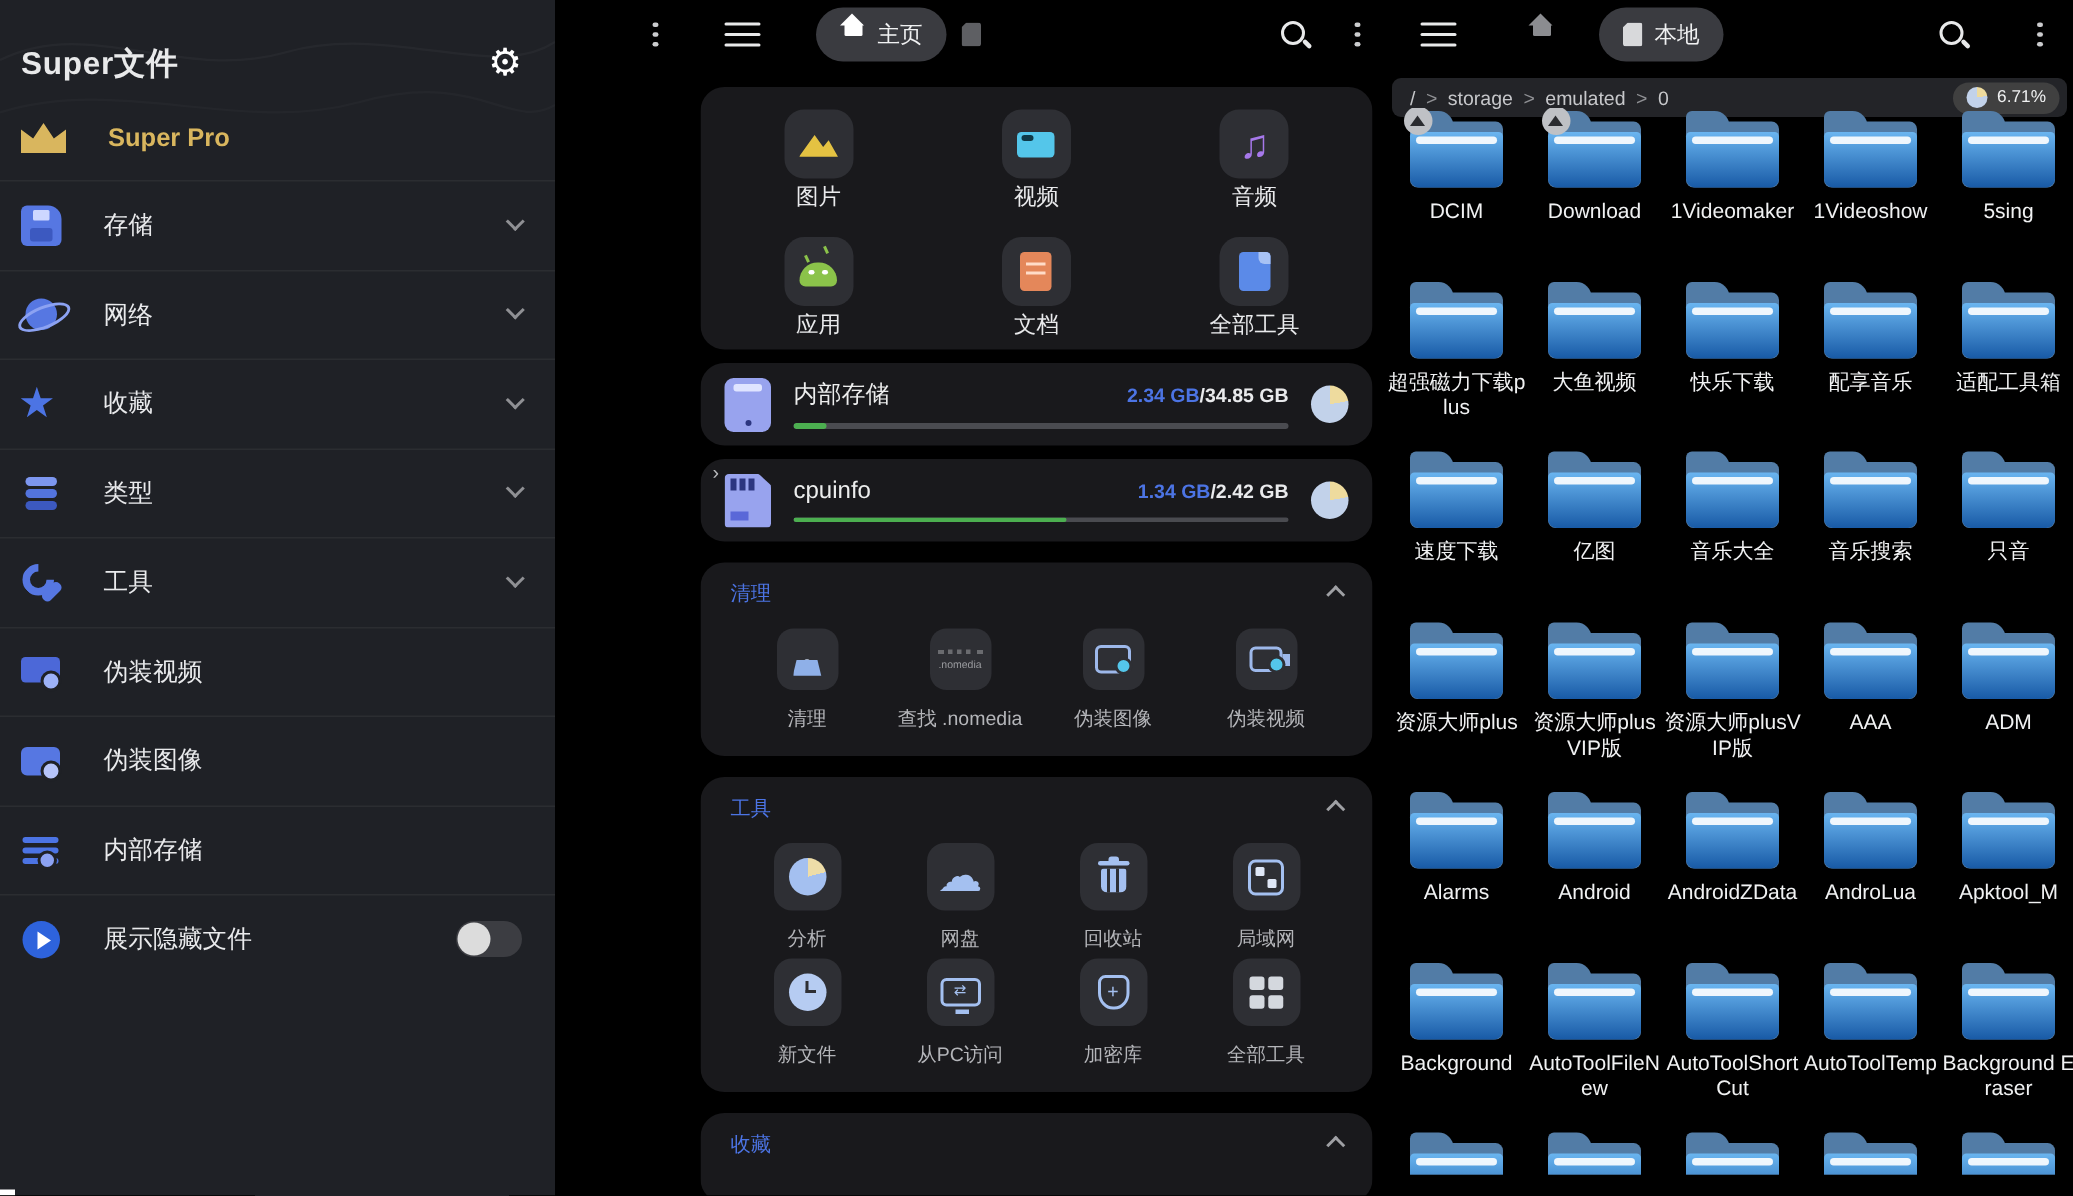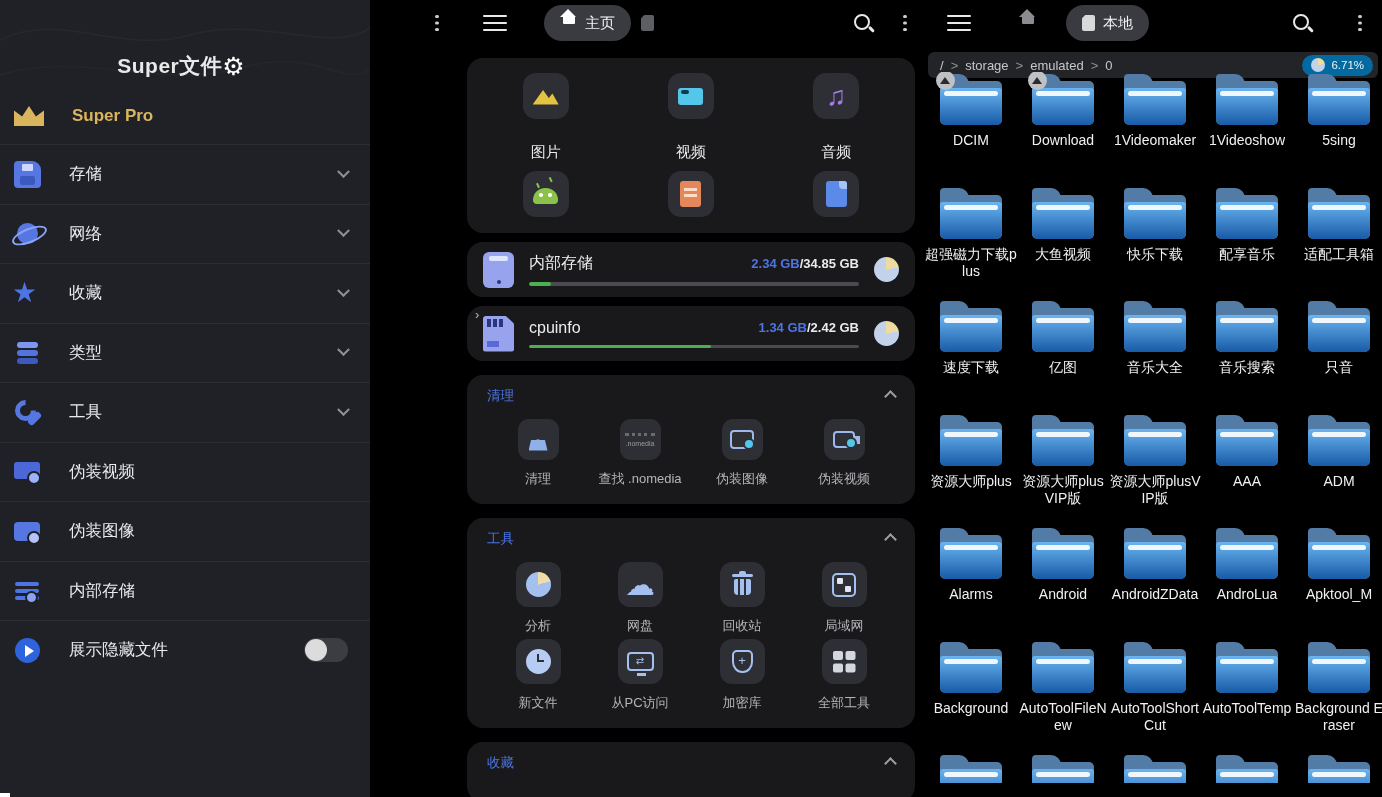--- a/index.html
+++ b/index.html
@@ -3,21 +3,21 @@
 <meta charset="utf-8">
 <style>
   * { margin:0; padding:0; box-sizing:border-box; }
   html,body { width:1382px; height:797px; background:#000; overflow:hidden;
     font-family:"Liberation Sans","DejaVu Sans",sans-serif; color:#e8e9ea; }
   .app { position:relative; width:1382px; height:797px; display:flex; }
 
   
   .sidebar { position:relative; width:370px; height:797px; background:#1f2126; flex:none; overflow:hidden; }
   .waves { position:absolute; top:0; left:0; opacity:.6; }
-  .sb-header { position:relative; display:flex; align-items:center; justify-content:center; padding:52px 22px 0 14px; }
+  .sb-header { position:relative; display:flex; align-items:center; justify-content:space-between; padding:28px 22px 0 14px; }
   .sb-title { font-size:21px; font-weight:bold; letter-spacing:.5px; }
   .gear { font-size:25px; color:#fff; line-height:1; cursor:pointer; }
   .pro-row { display:flex; align-items:center; gap:28px; padding:26px 0 18px 14px; }
   .crown { width:30px; height:20px; background:#d9b65e; clip-path:polygon(0 100%,0 22%,27% 52%,50% 0,73% 52%,100% 22%,100% 100%); }
   .pro-label { color:#d9b65e; font-size:17px; font-weight:bold; }
   .sb-menu { }
   .sb-row { display:flex; align-items:center; gap:28px; height:59.5px; padding:0 22px 0 14px; border-top:1px solid rgba(255,255,255,.055); }
   .sb-label { flex:1; font-size:16.5px; color:#e9eaec; }
   .chev { width:9px; height:9px; border-right:2px solid #8f9094; border-bottom:2px solid #8f9094; flex:none; }
   .chev.down { transform:rotate(45deg) translate(-2px,-2px); }
@@ -67,21 +67,21 @@
   .mid .topbar { left:0; width:555px; }
   .mid-kebab { margin-left:65px; }
   .mid-burger { margin-left:44px; }
   .mid-pill { margin-left:37px; }
   .dim-sd { color:#5e5f63; margin-left:10px; }
   .mid-search { margin-left:auto; }
   .mid-kebab2 { margin:0 18px 0 30px; }
   .mid-scroll { position:absolute; left:97px; top:46px; width:448px; height:751px; overflow:hidden; }
   .card { background:#19191c; border-radius:16px; }
   .cat-card { margin-top:12px; height:175px; padding:15px 6px 0; display:grid; grid-template-columns:repeat(3,1fr); row-gap:9px; }
-  .cat-item { display:flex; flex-direction:column; align-items:center; gap:24px; cursor:pointer; }
+  .cat-item { display:flex; flex-direction:column; align-items:center; gap:3px; cursor:pointer; }
   .tile { width:46px; height:46px; border-radius:13px; background:#2e2f34; display:flex; align-items:center; justify-content:center; position:relative; }
   .cat-label { font-size:15px; color:#e9eaec; }
   .g { position:relative; display:block; }
 
   .cat-image .g { width:26px; height:17px; background:#e4c242; clip-path:polygon(0 100%,40% 15%,62% 62%,76% 35%,100% 100%); }
   .cat-image .g::after { content:""; position:absolute; right:-1px; top:-6px; width:6px; height:6px; border-radius:50%; background:#e4c242; }
   .cat-video .g { width:25px; height:17px; background:#54c6ea; border-radius:3px; }
   .cat-video .g::before { content:""; position:absolute; left:3px; top:2px; width:8px; height:4px; border-radius:2px; background:#0f3a48; }
   .cat-audio .g::before { content:"♫"; font-size:27px; color:#a678ea; line-height:1; }
   .cat-app .g { width:25px; height:16px; background:#8bc34a; border-radius:12px 12px 4px 4px; margin-top:4px; }
@@ -153,21 +153,21 @@
   .right .topbar { left:0; width:457px; padding:0 16px; gap:16px;justify-content:center; }
   .r-burger { margin-left:6px; }
   .r-home { color:#8b8c90; margin-left:32px; }
   .r-pill { margin-left:14px; color:#d8d9db; }
   .r-search { margin-left:auto; }
   .r-kebab { margin:0 4px 0 30px; }
   .crumb-bar { position:absolute; left:3px; top:52px; width:450px; height:26px; border-radius:6px; background:#232428; display:flex; align-items:center; padding:0 5px 0 12px; }
   .crumb-text { flex:1; font-size:13px; color:#c6c7ca; display:flex; gap:7px; align-items:center; }
   .crumb-sep { color:#8f9094; }
   .crumb-part { cursor:pointer; }
-  .usage-pill { display:flex; align-items:center; gap:6px; background:#0369a1; border-radius:11px; height:21px; padding:0 9px; cursor:pointer; }
+  .usage-pill { display:flex; align-items:center; gap:6px; background:#404040; border-radius:11px; height:21px; padding:0 9px; cursor:pointer; }
   .usage-pill .pie { width:14px; height:14px; }
   .usage-label { font-size:11.5px; color:#f0f1f2; }
   .folder-grid { position:absolute; left:0; top:72px; width:457px; height:711px; overflow:hidden;
     display:grid; grid-template-columns:repeat(5,1fr); grid-auto-rows:113.5px; padding-top:2px; }
   .fcell { display:flex; flex-direction:column; align-items:center; gap:5px; cursor:pointer; }
   .folder { position:relative; width:66px; height:53px; flex:none; }
   .folder .back { position:absolute; top:7px; left:2px; right:2px; bottom:2px; background:#527ca6; border-radius:5px; }
   .folder .back::before { content:""; position:absolute; top:-7px; left:0; width:46%; height:12px; background:#527ca6; border-radius:4px 10px 0 0; }
   .folder .front { position:absolute; top:14px; left:2px; right:2px; bottom:2px; border-radius:3px 3px 6px 6px; background:linear-gradient(#6ab5f0, #185aa6); }
   .folder .front::before { content:""; position:absolute; top:3px; left:4px; right:4px; height:5px; background:rgba(255,255,255,.9); border-radius:3px; }

